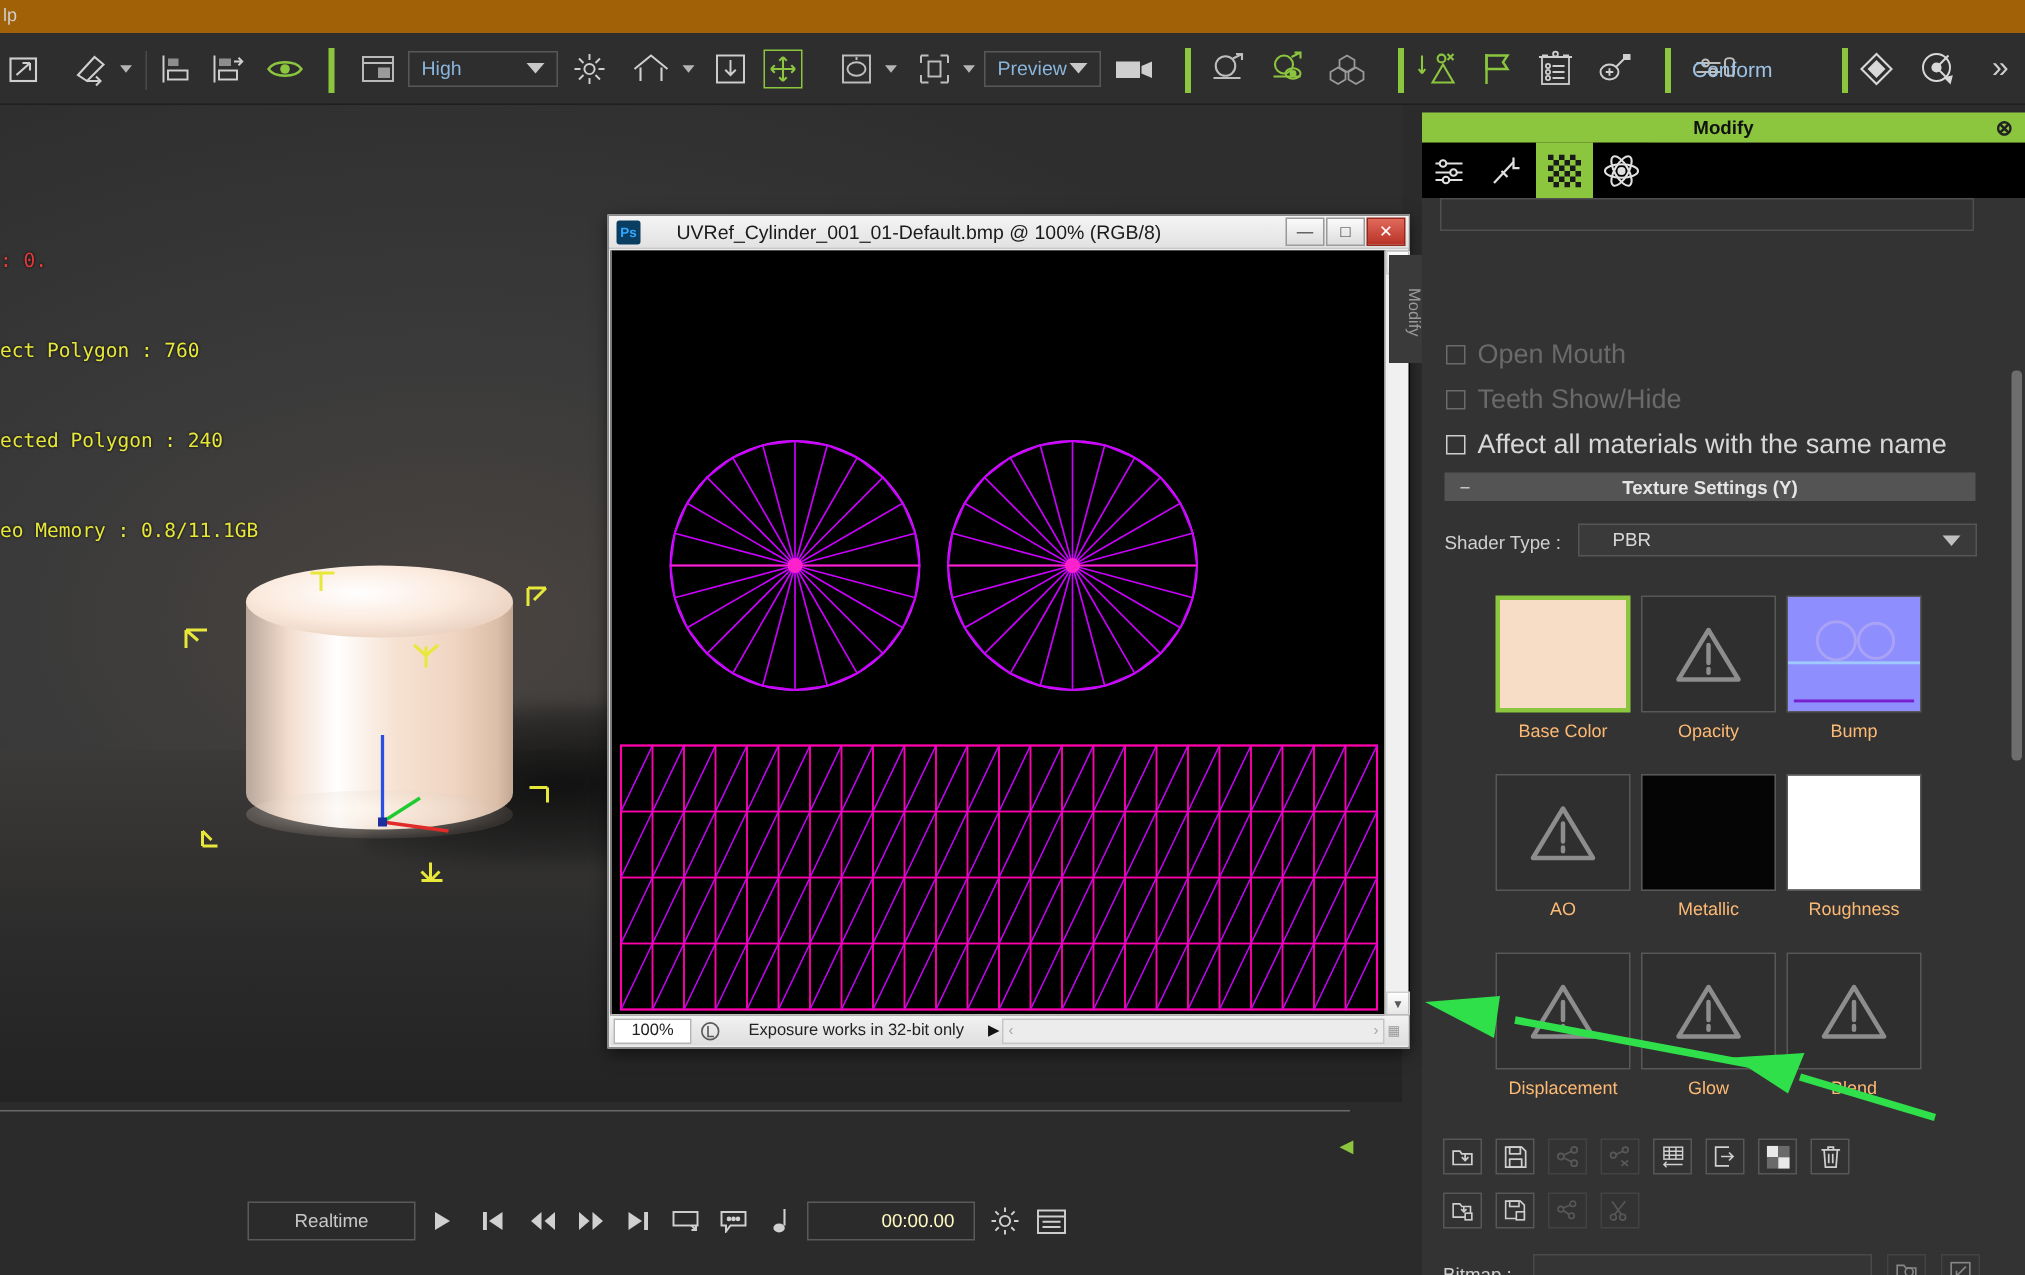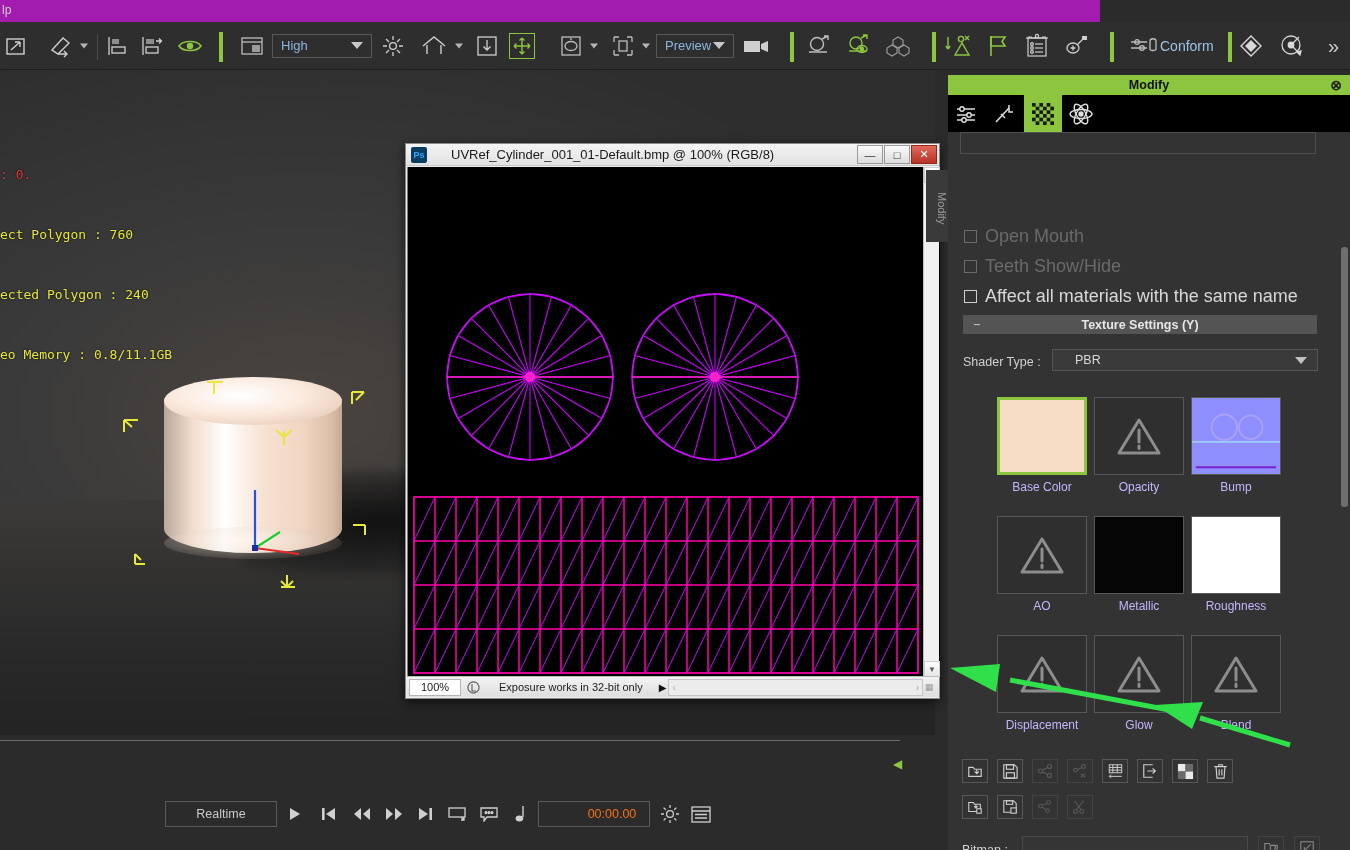--- a/index.html
+++ b/index.html
@@ -6,22 +6,22 @@
   html, body {
     width: 1350px; height: 850px;
     background: #1a1a1a;
     font-family: "Liberation Sans", sans-serif;
     overflow: hidden;
   }
   #app { position: relative; width: 1350px; height: 850px; background: #2b2b2b; }
 
   
   .menu-strip {
-    position: absolute; left: 0; top: 0; width: 1100px; height: 22px;
-    background: #a21caf; color: #d8d8d8; font-size: 12px;
+    position: absolute; left: 0; top: 0; width: 1350px; height: 22px;
+    background: #a16207; color: #d8d8d8; font-size: 12px;
   }
   .menu-strip .mi {
     position: absolute; top: 3px; color: #cfcfcf; font-size: 12px;
   }
 
   
   .toolbar {
     position: absolute; left: 0; top: 22px; width: 1350px; height: 48px;
     background: #2e2e2e; border-bottom: 1px solid #1f1f1f;
   }
@@ -187,21 +187,21 @@
     padding: 0 10px; justify-content: space-between; height: 22px;
   }
   .dropdown .dv { color: #d8d8d8; }
   .dd-arrow { width:0;height:0;border-left:6px solid transparent;
               border-right:6px solid transparent;border-top:7px solid #c0c0c0; }
 
   .slot { position: absolute; width: 94px; }
   .slot .sw { width: 90px; height: 78px; border: 1px solid #585858; background: #2f2f2f;
               display: flex; align-items: center; justify-content: center; overflow: hidden; }
   .slot .sw.selected { border: 3px solid #8cc63e; }
-  .slot .cap { text-align: center; font-size: 12px; color: #c4b5fd; margin-top: 5px; width: 90px; }
+  .slot .cap { text-align: center; font-size: 12px; color: #fdba74; margin-top: 5px; width: 90px; }
 
   .iconbtn {
     position: absolute; width: 26px; height: 24px; border: 1px solid #575757;
     background: #333; display: flex; align-items: center; justify-content: center;
   }
   .iconbtn.dis { border-color: #434343; }
   .textfield {
     position: absolute; border: 1px solid #4a4a4a; background: #353535; height: 24px;
   }
   .rp-scroll {
@@ -214,21 +214,21 @@
   .timeline-line { position: absolute; left: 0; top: 5px; width: 900px; height: 1px; background: #6a6a6a; }
   .play-btn {
     position: absolute; top: 50%; transform: translateY(-50%);
     display: flex; align-items: center; justify-content: center; color: #d0d0d0;
   }
   .field-box {
     position: absolute; top: 50%; transform: translateY(-50%);
     border: 1px solid #5a5a5a; background: #2b2b2b; color: #c8c8c8;
     font-size: 12.5px; display: flex; align-items: center; justify-content: center;
   }
-  .field-box.time { color: #f97316; padding-left: 36px; }
+  .field-box.time { color: #fef9c3; padding-left: 36px; }
   .green-arrow-marker { position: absolute; color: #8cc63e; font-size: 12px; }
 </style>
 </head>
 <body>
 
 <div id="app">
 
   <div class="menu-strip">
     <span class="mi" style="left:2px;">lp</span>
   </div>
@@ -418,21 +418,21 @@
     <div class="gsep" style="left:1110px;"></div>
 
     <div class="tb-item" style="left:1128px;width:36px;height:26px;">
       <svg width="34" height="22" viewBox="0 0 34 22" fill="none" stroke="#bdbdbd" stroke-width="1.3">
         <path d="M2 7 h16 M2 13 h16"></path>
           <circle cx="8" cy="7" r="2.3"></circle>
           <circle cx="13" cy="13" r="2.3"></circle>
         <path d="M21 6 c0-3 6-3 6 0 v8 c0 2 -6 2 -6 0 z"></path>
       </svg>
     </div>
-    <div class="tb-item conform-label" style="left:1154px;text-align:center;">Conform</div>
+    <div class="tb-item conform-label" style="left:1122px;text-align:center;">Conform</div>
 
     <div class="gsep" style="left:1228px;"></div>
 
     <div class="tb-item" style="left:1238px;width:26px;height:26px;">
       <svg width="24" height="24" viewBox="0 0 24 24" fill="none" stroke="#d8d8d8" stroke-width="1.4">
         <path d="M12 2 L22 12 L12 22 L2 12 Z"></path>
           <path d="M12 7 L17 12 L12 17 L7 12 Z" fill="#d8d8d8"></path>
       </svg>
     </div>
 

